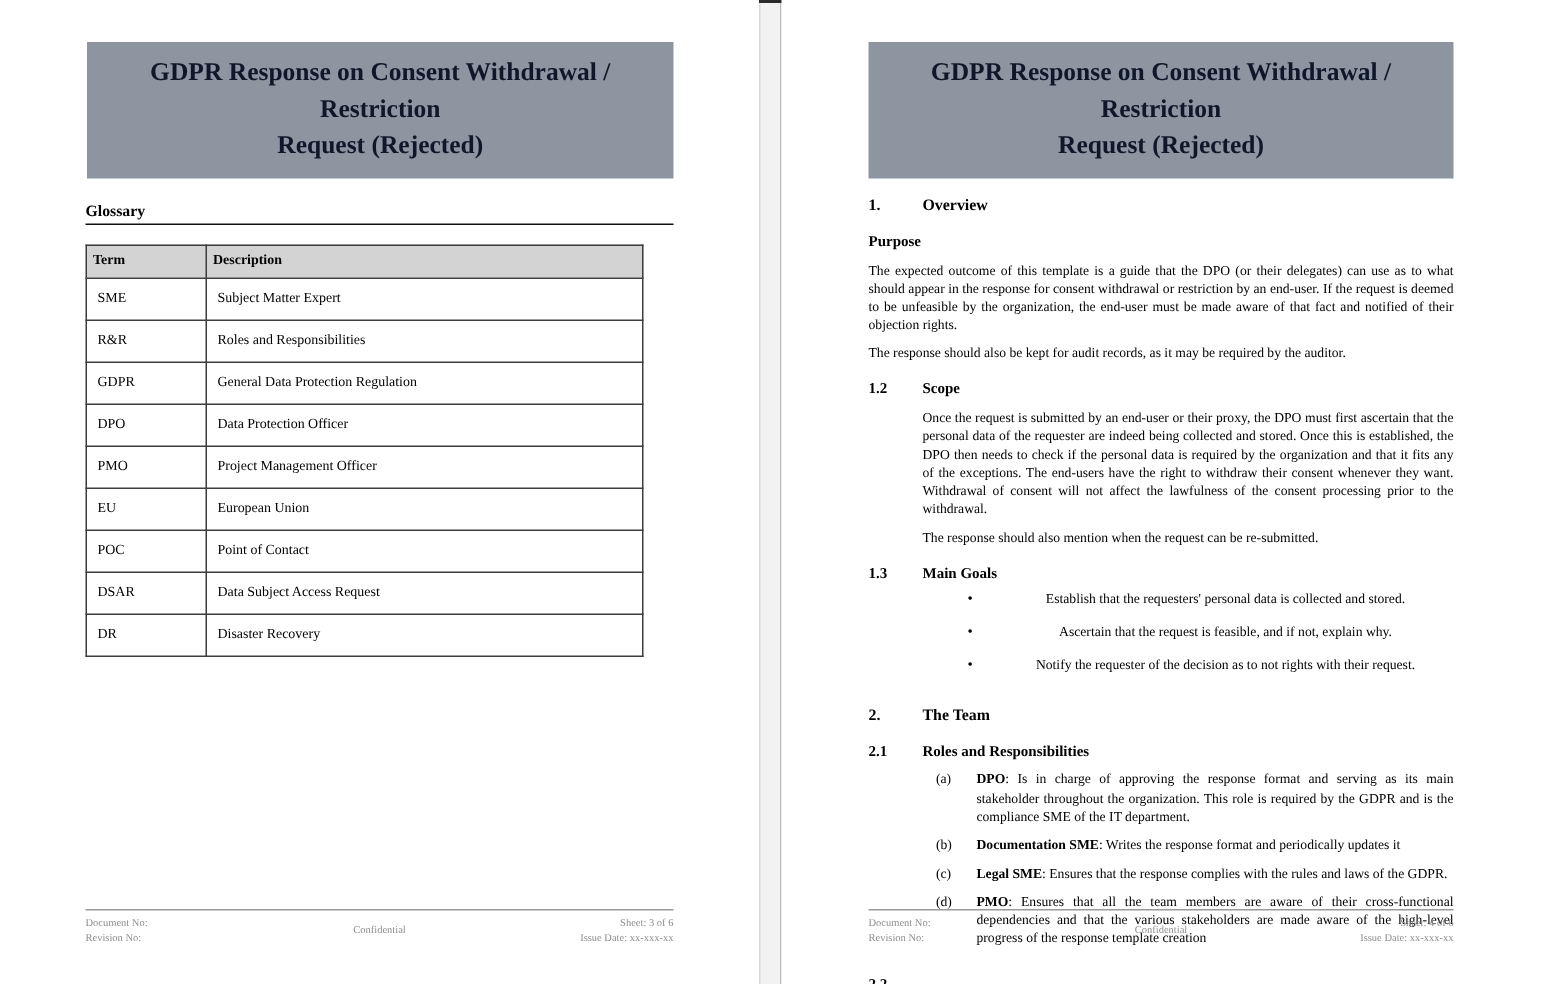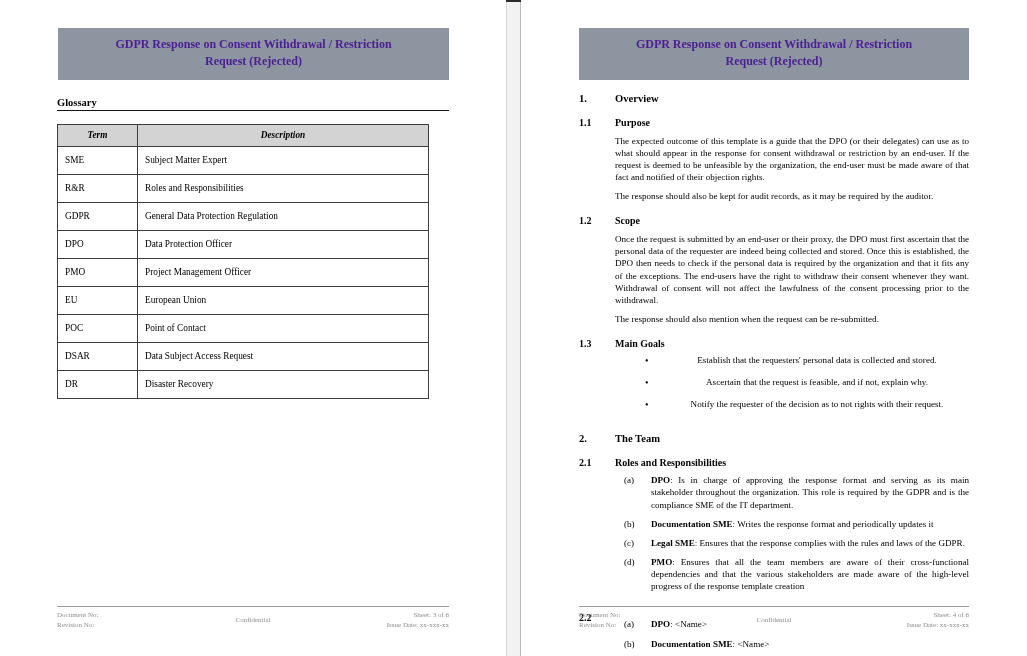--- a/index.html
+++ b/index.html
@@ -53,23 +53,23 @@
     position: relative;
     height: 100%;
     box-sizing: border-box;
   }
   .page-left .page-inner  { padding: 28px 57px 0 57px; }
   .page-right .page-inner { padding: 28px 58px 0 58px; }
 
   
   .title-banner {
     background: #8c95a0;
-    color: #4c1d95;
+    color: #0f172a;
     font-weight: bold;
-    font-size: 12px;
+    font-size: 17px;
     line-height: 1.45;
     text-align: center;
     padding: 8px 14px 9px 14px;
     box-sizing: border-box;
   }
   .page-left .title-banner { margin-left: 1px; }
 
   
   .glossary-head {
     margin-top: 17px;
@@ -88,24 +88,23 @@
   table.glossary td {
     border: 1px solid #3d3d3d;
     font-size: 9.3px;
     text-align: left;
     vertical-align: middle;
     box-sizing: border-box;
   }
   table.glossary th {
     background: #d3d3d3;
     font-weight: bold;
-    text-align: center;
+    text-align: left;
     height: 22px;
     padding: 2px 4px;
-    font-style: italic;
   }
   table.glossary td {
     height: 28px;
     padding: 3px 7px;
   }
   table.glossary col.c-term { width: 80px; }
   table.glossary col.c-desc { width: 291px; }
 
   
   .sec {
@@ -298,21 +297,20 @@
       </div>
 
       <div class="sec sec-h1">
         <div class="sec-num">1.</div>
         <div class="sec-body">
           <div class="sec-title">Overview</div>
         </div>
       </div>
 
       <div class="sec">
-        <div class="sec-num">1.1</div>
         <div class="sec-body">
           <div class="sec-title">Purpose</div>
           <p class="body first">The expected outcome of this template is a guide that the DPO (or their delegates) can use as to what should appear in the response for consent withdrawal or restriction by an end-user. If the request is deemed to be unfeasible by the organization, the end-user must be made aware of that fact and notified of their objection rights.</p>
           <p class="body">The response should also be kept for audit records, as it may be required by the auditor.</p>
         </div>
       </div>
 
       <div class="sec">
         <div class="sec-num">1.2</div>
         <div class="sec-body">

